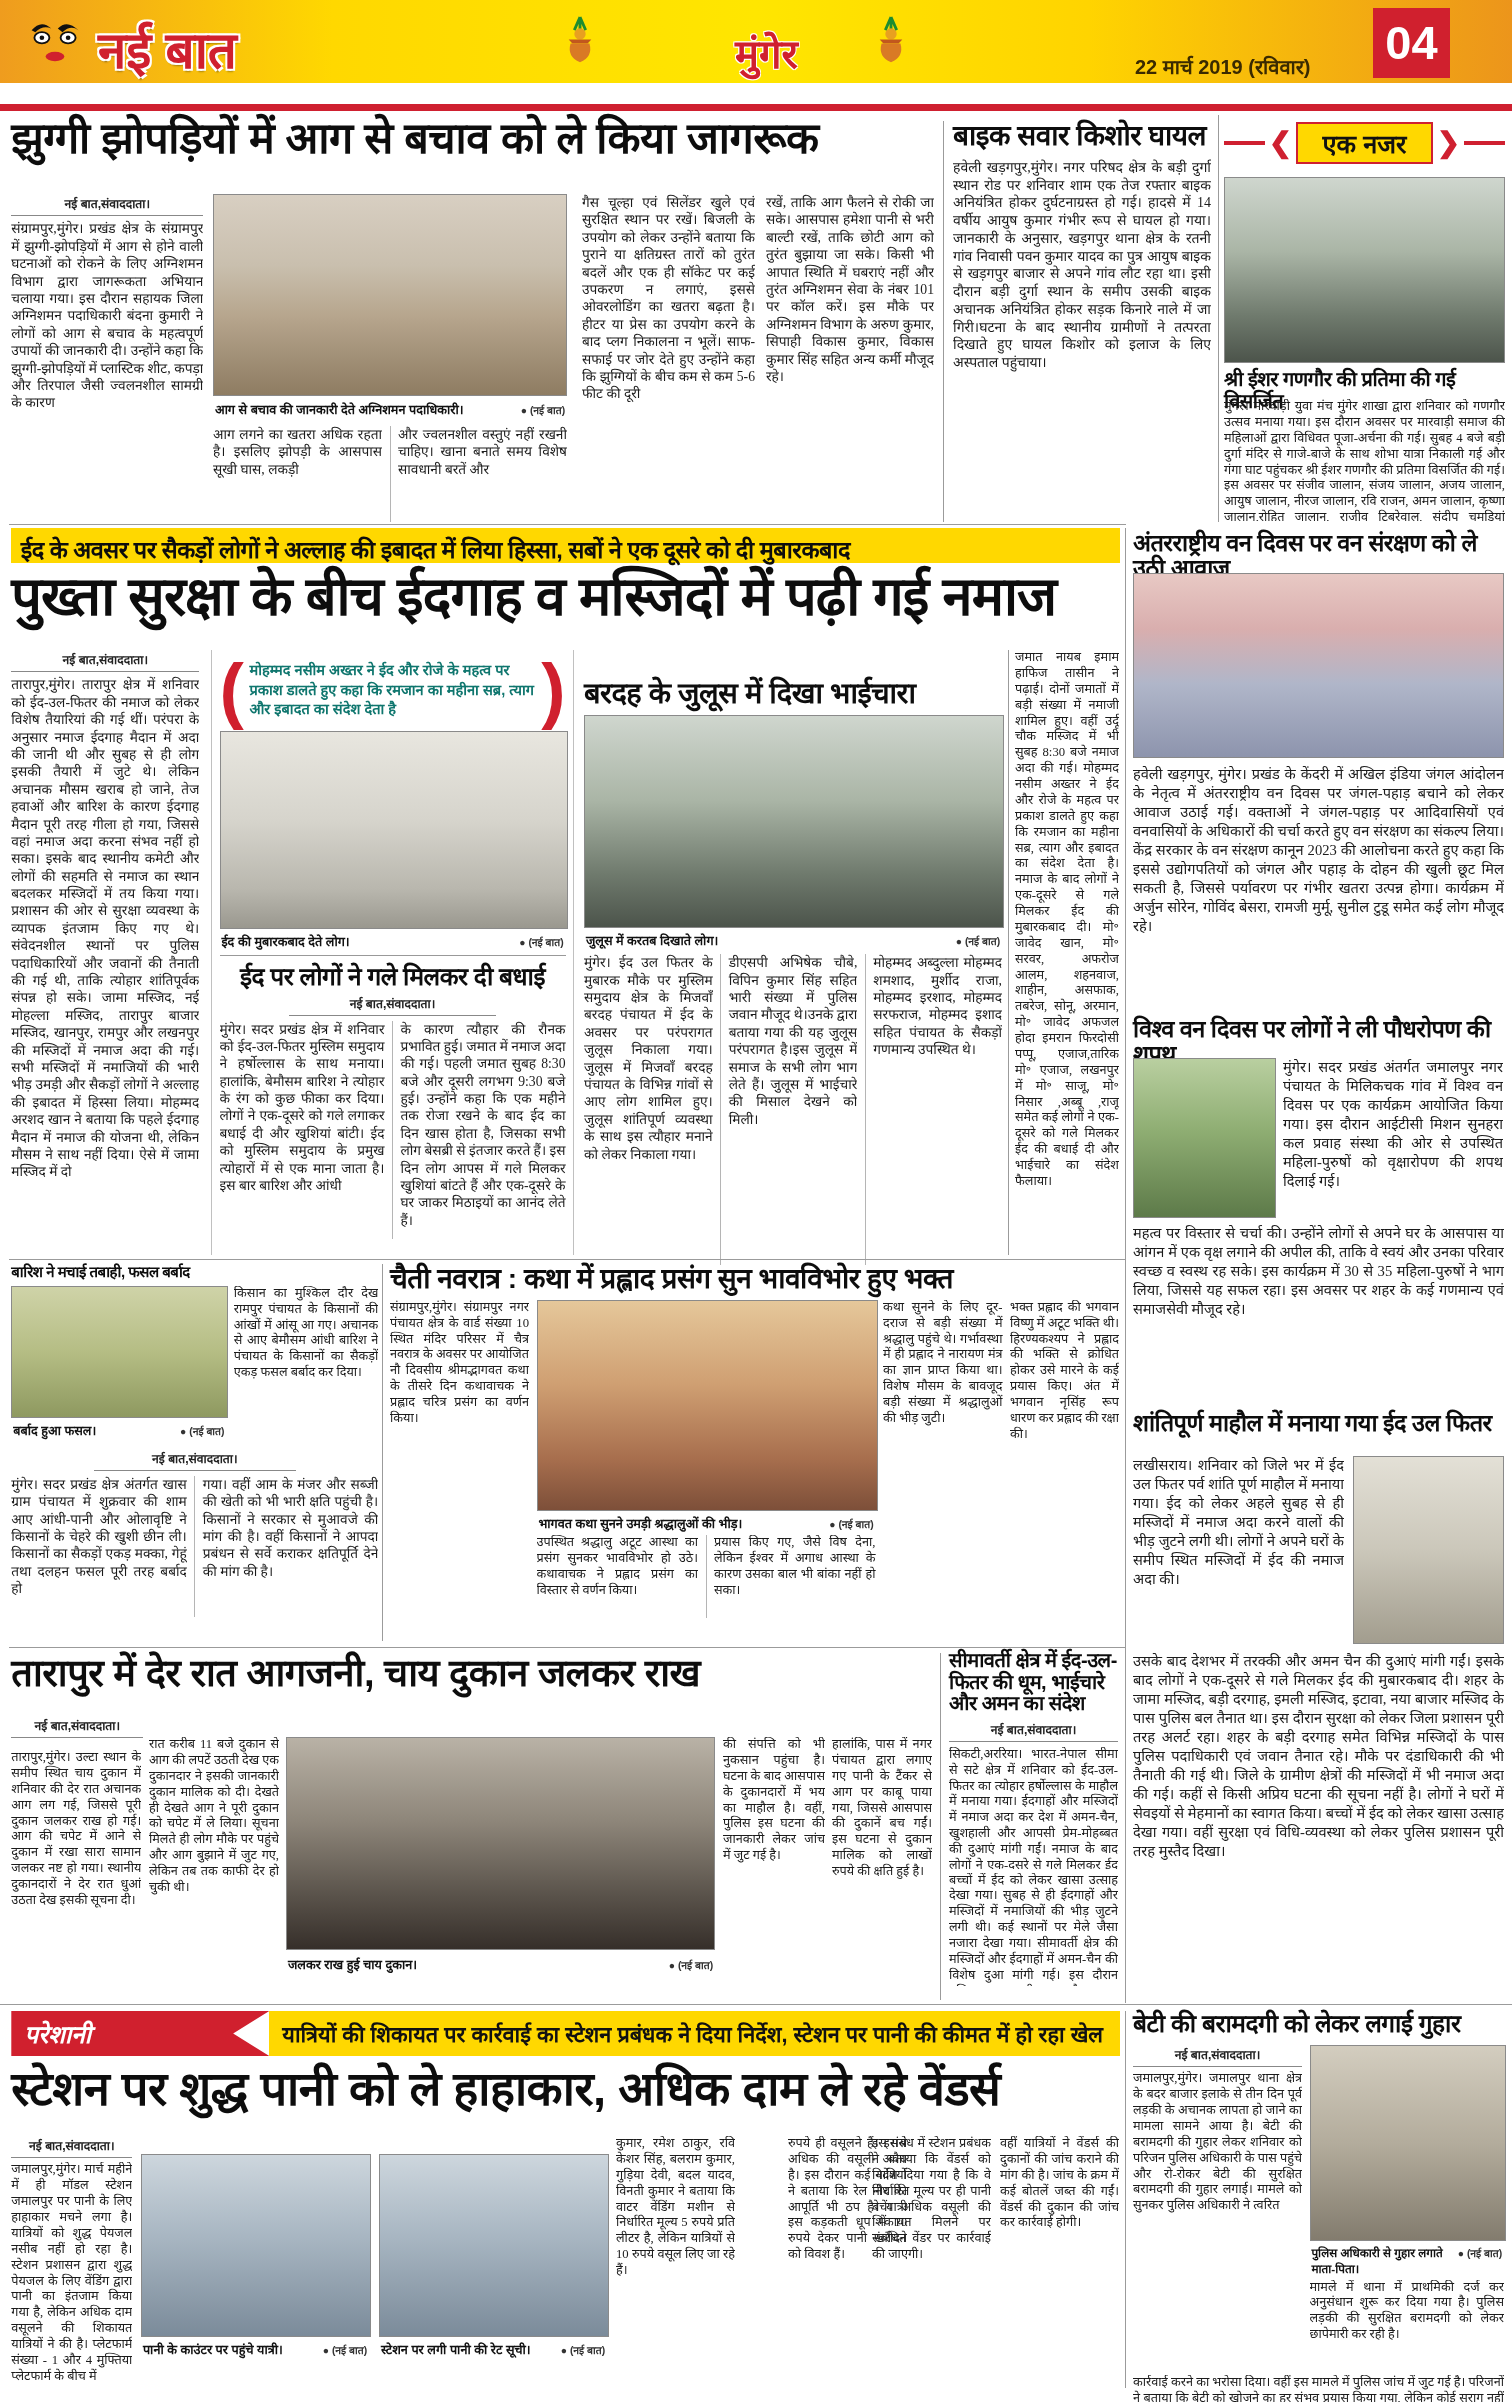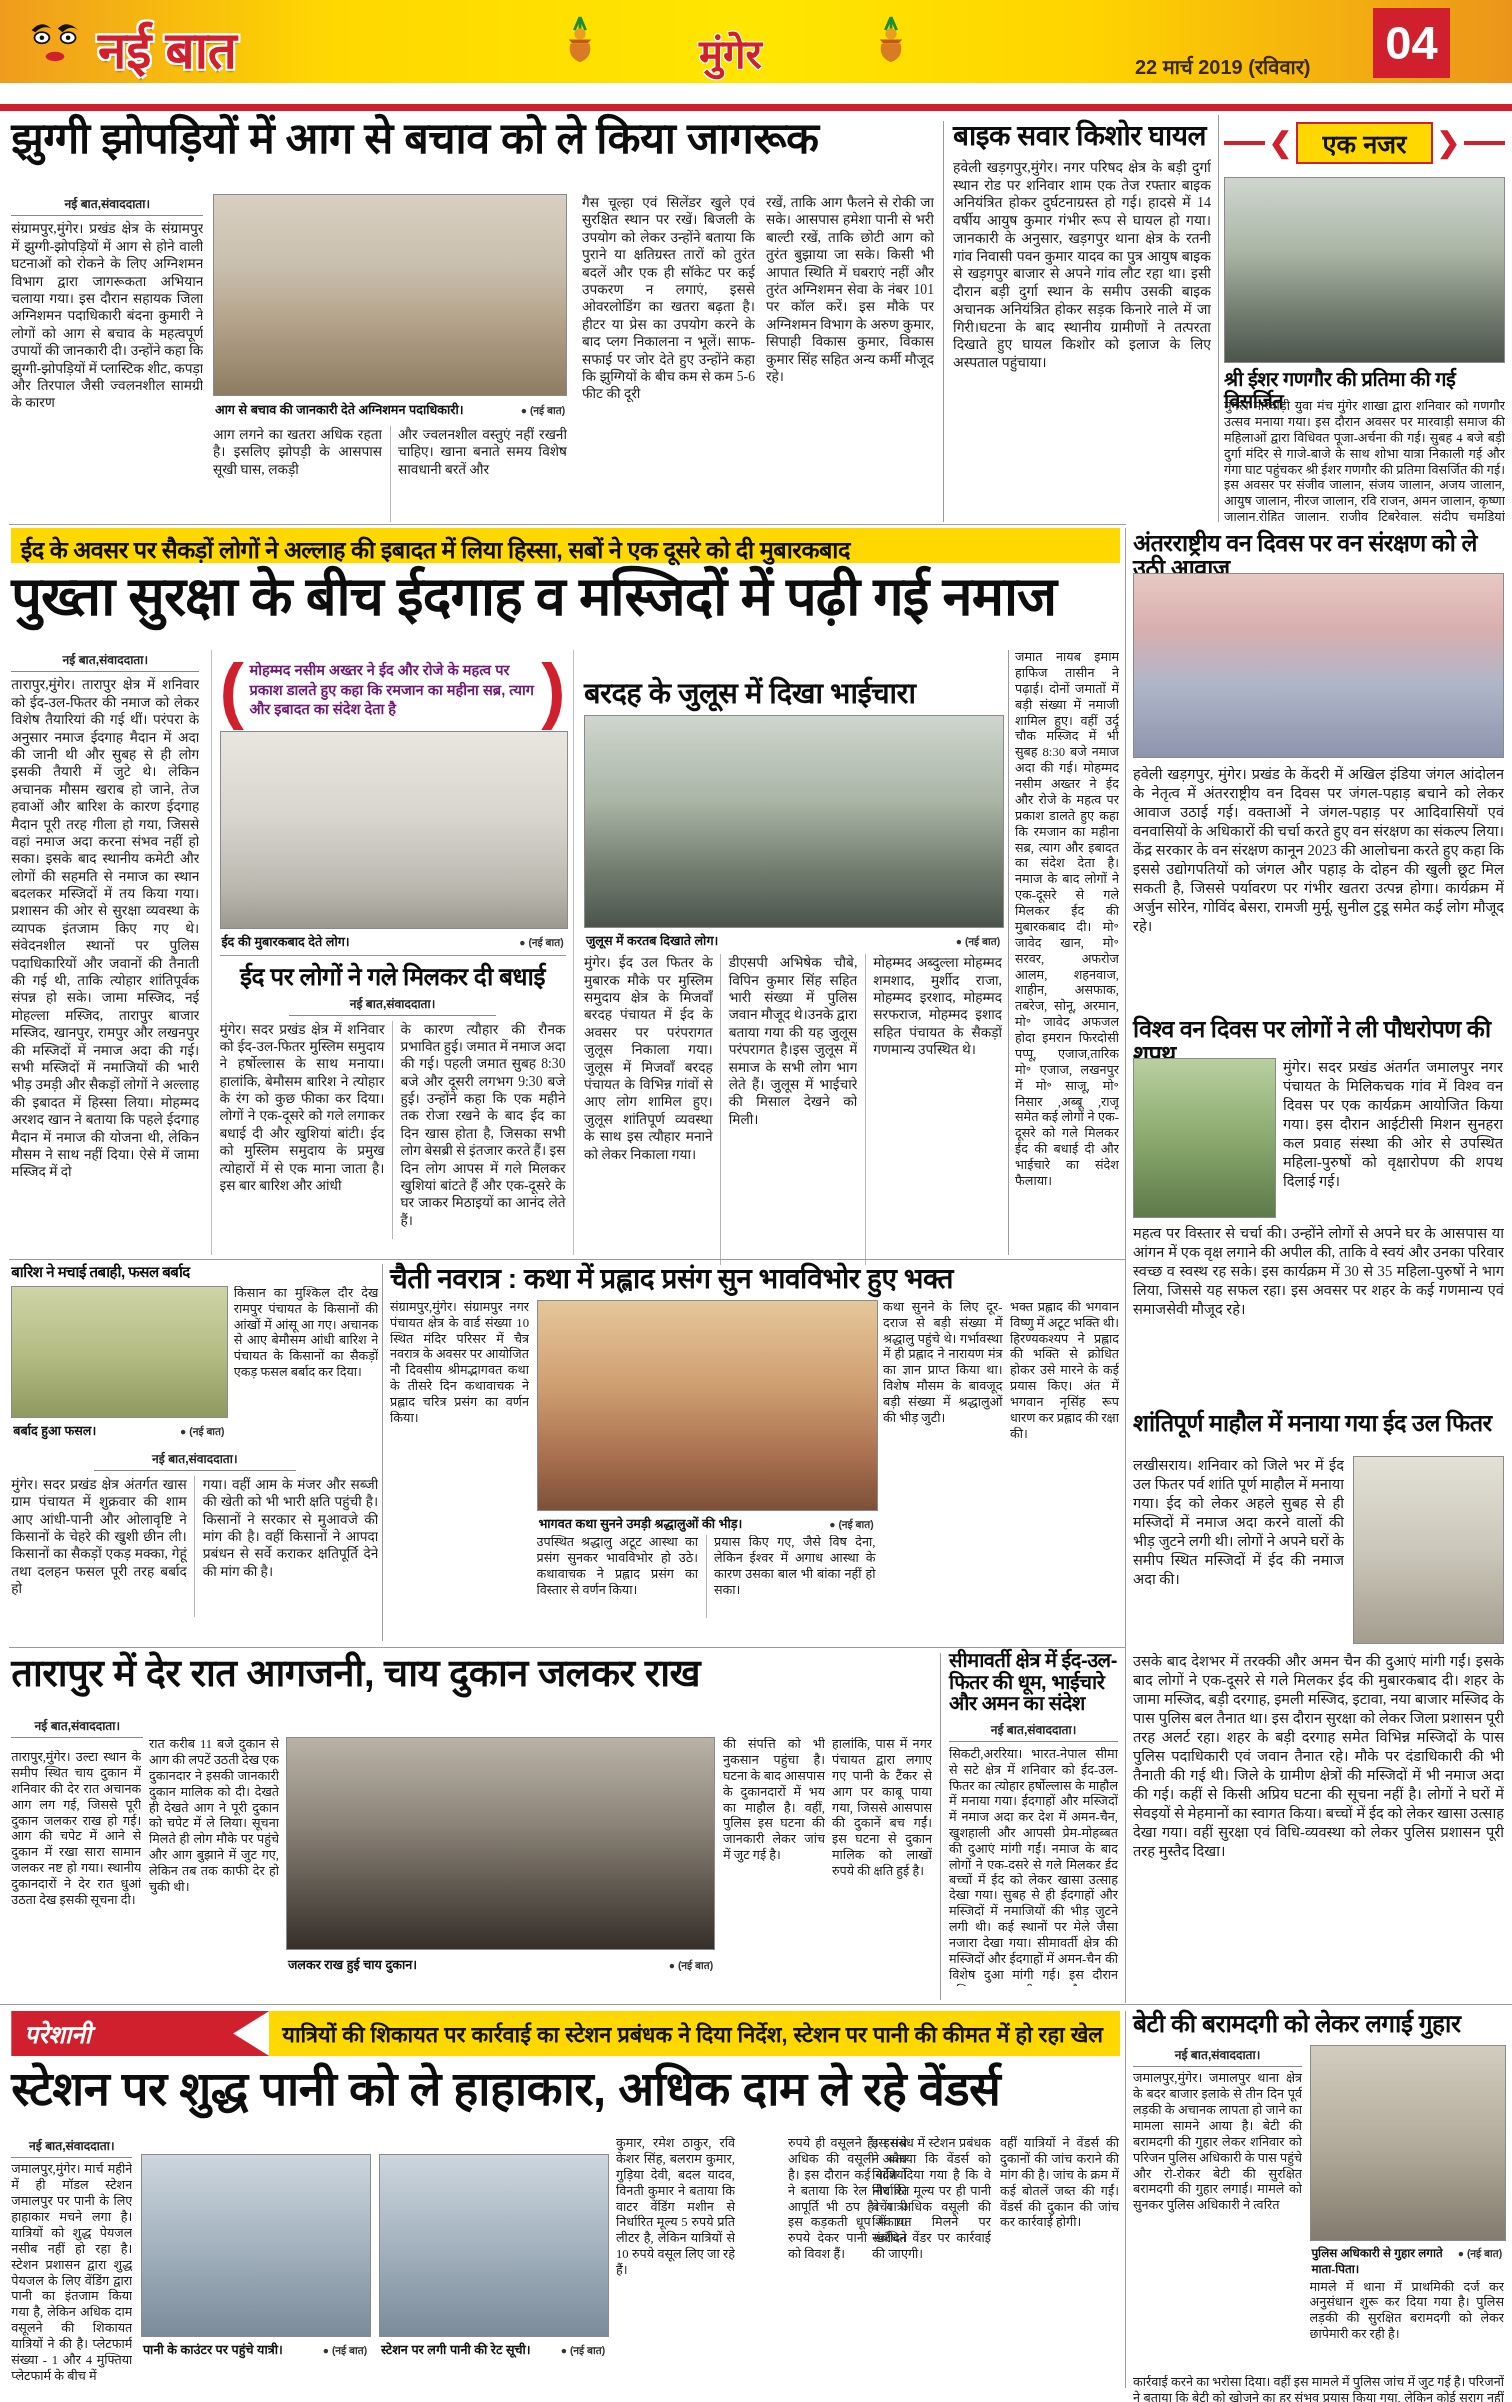--- a/index.html
+++ b/index.html
@@ -5,21 +5,21 @@
   html,body{margin:0;padding:0;background:#ffffff;}
   #page{position:relative;width:1512px;height:2402px;background:#ffffff;overflow:hidden;
         font-family:"Liberation Serif",serif;}
   .abs{position:absolute;box-sizing:border-box;}
 
   
   #masthead{background:linear-gradient(90deg,#ef9c1e 0%,#ffd800 22%,#ffe600 50%,#ffd400 72%,#ec951b 100%);}
   .logo-text{font-family:"Liberation Sans",sans-serif;font-weight:bold;font-size:51px;color:#d0202e;
              text-shadow:-1.9px -1.9px 0 #fff,1.9px -1.9px 0 #fff,-1.9px 1.9px 0 #fff,1.9px 1.9px 0 #fff,0 2.8px 1.9px rgba(0,0,0,.35);}
   .city-text{font-family:"Liberation Sans",sans-serif;font-weight:bold;font-size:40px;color:#d0202e;
-             text-shadow:-0.9px -0.9px 0 #fff,0.9px -0.9px 0 #fff,-0.9px 0.9px 0 #fff,0.9px 0.9px 0 #fff;}
+             text-shadow:-0.9px -0.9px 0 #fff,0.9px -0.9px 0 #fff,-0.9px 0.9px 0 #fff,0.9px 0.9px 0 #fff;margin-left:36px;}
   .date-text{font-family:"Liberation Sans",sans-serif;font-weight:bold;font-size:20px;color:#3a2a00;}
   .pagenum{background:#d0202e;color:#fff;font-family:"Liberation Sans",sans-serif;font-weight:bold;
            font-size:47px;display:flex;align-items:center;justify-content:center;}
   #mast-rule{background:#cf2030;}
 
   
   .hd{font-family:"Liberation Sans",sans-serif;font-weight:bold;color:#0d0d0d;line-height:1.08;letter-spacing:-0.5px;}
   .hd-xl{font-size:43px;}
   .hd-eid{font-size:54px;letter-spacing:-0.9px;}
   .hd-lg{font-size:38px;}
@@ -66,21 +66,21 @@
   .kicker-row{display:flex;align-items:stretch;}
   .kbox{background:#d0202e;color:#fff;font-family:"Liberation Sans",sans-serif;font-weight:bold;font-size:24.5px;
         display:flex;align-items:center;padding:0 43px 0 13px;
         clip-path:polygon(0 0,100% 0,86% 50%,100% 100%,0 100%);min-width:202px;font-style:italic;}
   .kstrap{background:#ffd800;flex:1;display:flex;align-items:center;font-family:"Liberation Sans",sans-serif;
           font-weight:bold;font-size:21.7px;color:#111;padding:0 13px;}
 
   
   .quote{display:flex;align-items:center;}
   .qmark{color:#d0202e;font-size:73px;font-weight:bold;line-height:0.8;font-family:"Liberation Sans",sans-serif;}
-  .qtext{font-family:"Liberation Sans",sans-serif;font-weight:bold;font-size:14.6px;line-height:1.35;color:#701a75;
+  .qtext{font-family:"Liberation Sans",sans-serif;font-weight:bold;font-size:14.6px;line-height:1.35;color:#0f766e;
          padding:0 5.6px;}
 
   .cols{display:flex;}
   .cols > .c{flex:1;}
   .cols > .c + .c{border-left:0.9px solid #b5b5b5;padding-left:7.5px;margin-left:7.5px;}
 </style>
 </head>
 <body>
 
 <div id="page">

